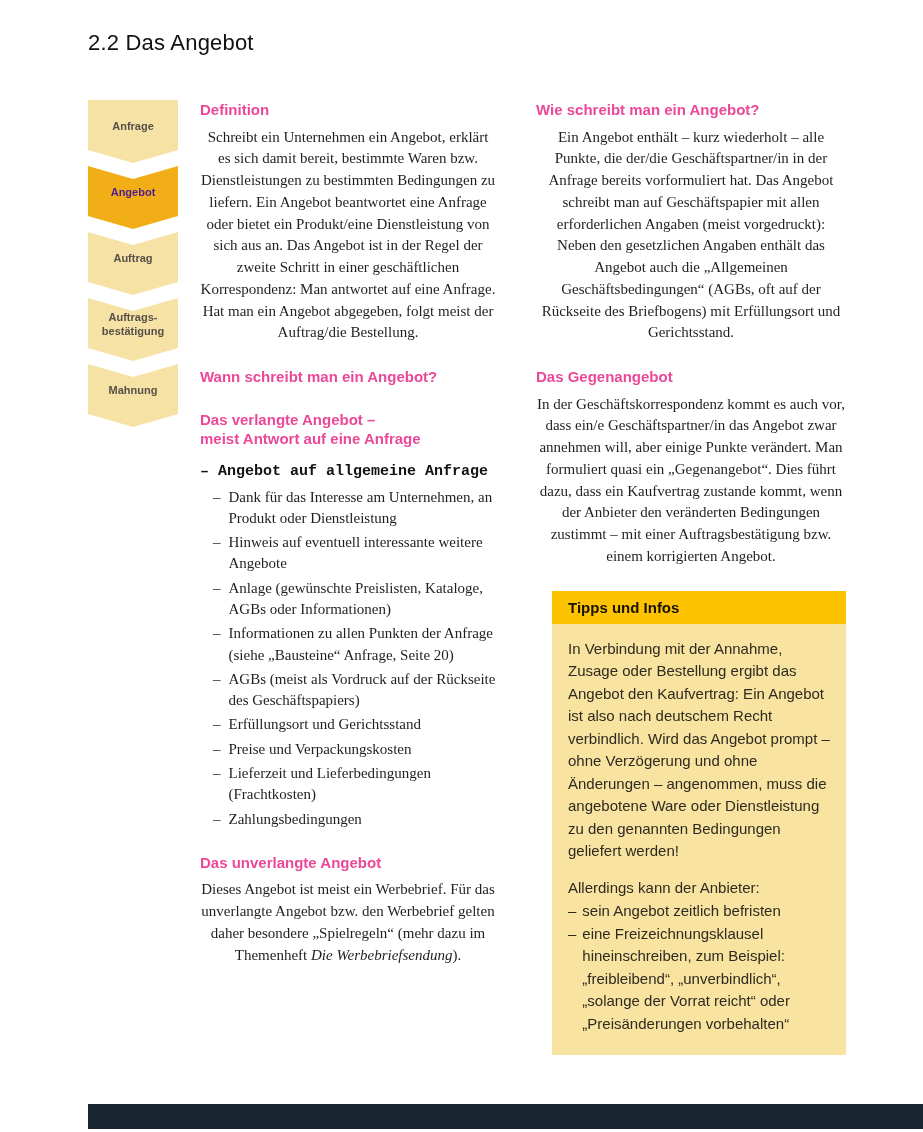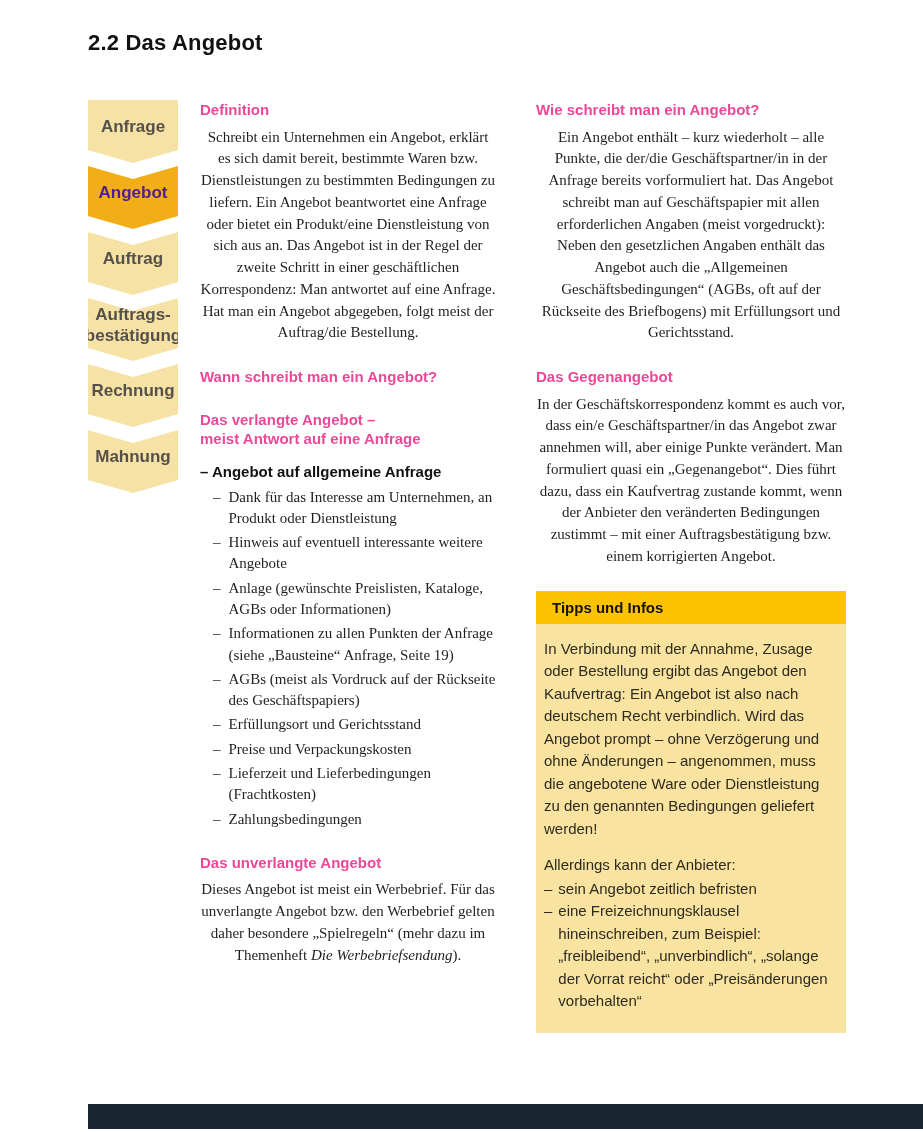--- a/index.html
+++ b/index.html
@@ -8,42 +8,42 @@
     width:923px; height:1132px;
     position:relative;
     font-family:"Liberation Sans", sans-serif;
     color:#1c1c1c;
     overflow:hidden;
   }
 
   
   .page-title {
     position:absolute; left:88px; top:30px;
-    font-size:22px; font-weight:bold; color:#111;
+    font-size:22px; font-weight:normal; color:#111;
     letter-spacing:0.2px;
   }
 
   
   .sidebar {
     position:absolute; left:88px; top:100px; width:90px;
     display:flex; flex-direction:column; gap:3px;
   }
   .chev {
     height:63px;
     background:var(--chevron-inactive, #F6E2A4);
     clip-path:polygon(0 0, 50% 13px, 100% 0, 100% calc(100% - 13px), 50% 100%, 0 calc(100% - 13px));
     display:flex; align-items:center; justify-content:center;
     text-align:center; padding-bottom:9px;
   }
   .chev.first {
     clip-path:polygon(0 0, 100% 0, 100% calc(100% - 13px), 50% 100%, 0 calc(100% - 13px));
   }
   .chev.active { background:var(--chevron-active, #F2AE17); }
   .chev .lbl {
-    font-size:17px; font-weight:bold; color:#55504A;
+    font-size:11px; font-weight:bold; color:#55504A;
     line-height:1.25; white-space:pre-line;
   }
   .chev.active .lbl { color:#4c1d95; }
 
   
   .col-mid   { position:absolute; left:200px; top:100px; width:296px; }
   .col-right { position:absolute; left:536px; top:100px; width:310px; }
 
   .sec-block { margin-bottom:23px; }
   h3.sec {
@@ -53,41 +53,41 @@
   }
   h3.sec .hline { display:block; }
   p.body {
     font-family:"Liberation Serif", serif;
     font-size:15px; line-height:1.45; color:#1f1f1f;text-align:center;
   }
   p.body .ital { font-style:italic; }
 
   
   .sub-head {
-    font-family:Liberation Sans, sans-serif;
+    font-family:Liberation Mono, monospace;
     font-size:15px; font-weight:bold; color:#121212;
     margin:14px 0 7px;
   }
   .li {
     display:flex; gap:8px; margin:0 0 3px 13px;
     font-family:"Liberation Serif", serif;
     font-size:15px; line-height:1.42; color:#1f1f1f;
   }
   .li .dash { flex:none; }
 
   
-  .tipps { margin-top:22px; }
+  .tipps { margin-top:22px;margin-left:16px; }
   .tipps-header {
     background:var(--tipps-header-bg, #FDC300);
     font-size:15px; font-weight:bold; color:#171204;
     padding:8px 16px 8px;
   }
   .tipps-body {
     background:var(--tipps-body-bg, #F8E4A0);
-    padding:14px 8px 20px;
+    padding:14px 16px 20px;
     font-size:15px; line-height:1.5; color:#2e2a20;
   }
   .tipps-body .tp { margin-bottom:14px; }
   .tipps-body .tp.intro { margin-bottom:1px; }
   .tli {
     display:flex; gap:6px;
     font-size:15px; line-height:1.5; color:#2e2a20;
   }
   .tli .dash { flex:none; }
 
@@ -111,23 +111,20 @@
     <span class="lbl">Angebot</span>
   </div>
   <div class="chev">
     <span class="lbl">Auftrag</span>
   </div>
   <div class="chev">
     <span class="lbl">Auftrags-
 bestätigung</span>
   </div>
   <div class="chev">
-    <span class="lbl">Rechnung</span>
-  </div>
-  <div class="chev">
     <span class="lbl">Mahnung</span>
   </div>
 </div>
 
 <div class="col-mid">
 
   <div class="sec-block">
     <h3 class="sec">Definition</h3>
     <p class="body">Schreibt ein Unternehmen ein Angebot, erklärt es sich damit bereit, bestimmte Waren bzw. Dienstleistungen zu bestimmten Bedingungen zu liefern. Ein Angebot beantwortet eine Anfrage oder bietet ein Produkt/eine Dienstleistung von sich aus an. Das Angebot ist in der Regel der zweite Schritt in einer geschäftlichen Korrespondenz: Man antwortet auf eine Anfrage. Hat man ein Angebot abgegeben, folgt meist der Auftrag/die Bestellung.</p>
   </div>
@@ -151,21 +148,21 @@
       <span class="dash">–</span>
       <span>Hinweis auf eventuell interessante weitere Angebote</span>
     </div>
     <div class="li">
       <span class="dash">–</span>
       <span>Anlage (gewünschte Preislisten, Kataloge, AGBs oder Informationen)</span>
     </div>
 
     <div class="li">
       <span class="dash">–</span>
-      <span>Informationen zu allen Punkten der Anfrage (siehe „Bausteine“ Anfrage, Seite 19)</span>
+      <span>Informationen zu allen Punkten der Anfrage (siehe „Bausteine“ Anfrage, Seite 20)</span>
     </div>
     <div class="li">
       <span class="dash">–</span>
       <span>AGBs (meist als Vordruck auf der Rückseite des Geschäftspapiers)</span>
     </div>
     <div class="li">
       <span class="dash">–</span>
       <span>Erfüllungsort und Gerichtsstand</span>
     </div>
     <div class="li">

